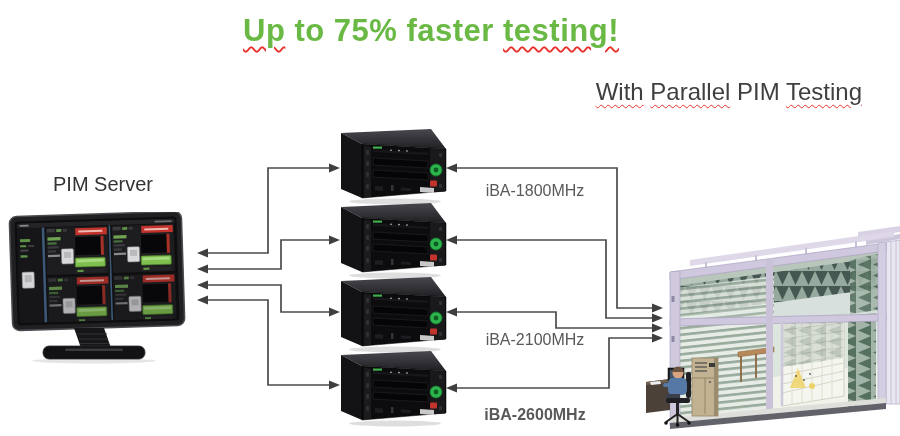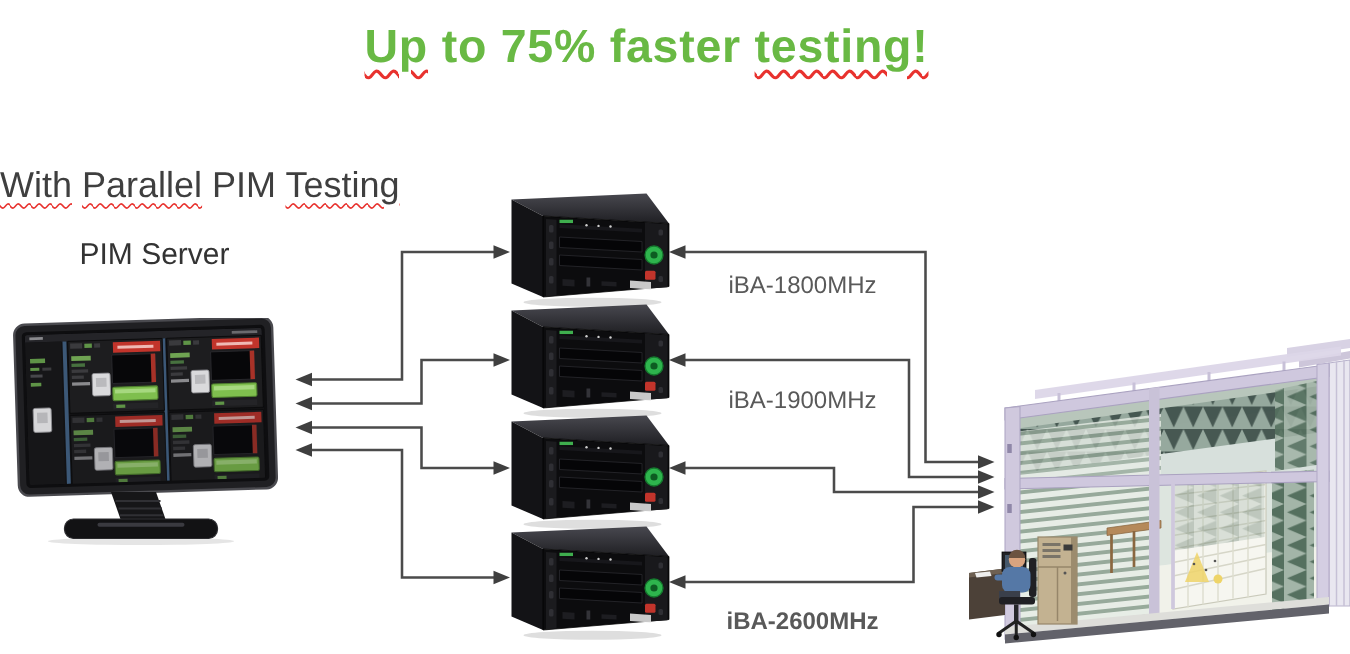--- a/index.html
+++ b/index.html
@@ -1,26 +1,26 @@
 <!DOCTYPE html>
 <html><head>
 <meta charset="utf-8">
 <style>
   html,body{margin:0;padding:0;background:#fff;}
   .canvas{position:relative;width:900px;height:436px;background:#ffffff;
           font-family:"Liberation Sans",sans-serif;overflow:hidden;padding-left:24px;}
   .headline{position:absolute;top:13px;left:0;width:862px;text-align:center;
             font-size:31px;font-weight:bold;color:#69B944;white-space:pre;letter-spacing:0.5px;}
-  .subheadline{position:absolute;top:78px;left:0;width:862px;text-align:left;
-            font-size:24px;font-weight:normal;color:#3F3F3F;white-space:pre;margin-top:32px;}
+  .subheadline{position:absolute;top:78px;left:0;width:862px;text-align:right;
+            font-size:24px;font-weight:normal;color:#3F3F3F;white-space:pre;}
   .squig{text-decoration-line:underline;text-decoration-style:wavy;
          text-decoration-color:#E8322E;text-decoration-thickness:1.5px;
          text-underline-offset:5px;}
   .subheadline .squig{text-decoration-thickness:1.2px;text-underline-offset:4px;}
-  .server-label{position:absolute;top:159px;left:23px;width:160px;text-align:center;
+  .server-label{position:absolute;top:173px;left:23px;width:160px;text-align:center;
             font-size:20px;color:#333333;}
   .iba-label{position:absolute;left:460px;width:150px;text-align:center;
             font-size:16px;color:#595959;margin-top:47px;}
   #iba1{top:135px;} #iba2{top:212px;} #iba3{top:284px;} #iba4{top:359px;font-weight:bold;}
   .abs{position:absolute;}
   svg{display:block;}
 </style>
 </head>
 <body>
 
@@ -168,21 +168,21 @@
       </g>
     <g>
         <use href="#unit" transform="translate(3,151)"></use>
       </g>
     <g>
         <use href="#unit" transform="translate(3,225)"></use>
       </g>
   </svg>
 
   <div class="iba-label" id="iba1">iBA-1800MHz</div>
-  <div class="iba-label" id="iba2">iBA-1900MHz</div>
+  <div class="iba-label" id="iba3">iBA-2100MHz</div>
   <div class="iba-label" id="iba4">iBA-2600MHz</div>
 
   <svg class="abs" style="left:646px;top:226px;" width="254" height="210" viewBox="0 0 254 210">
     <defs>
       <pattern id="pyrDown" width="13" height="15" patternUnits="userSpaceOnUse">
         <rect width="13" height="15" fill="#93a69b"></rect>
         <polygon points="0,0 13,0 6.5,14" fill="#3F514B"></polygon>
       </pattern>
       <pattern id="pyrLeft" width="15" height="11" patternUnits="userSpaceOnUse">
         <rect width="15" height="11" fill="#a3b5a8"></rect>

